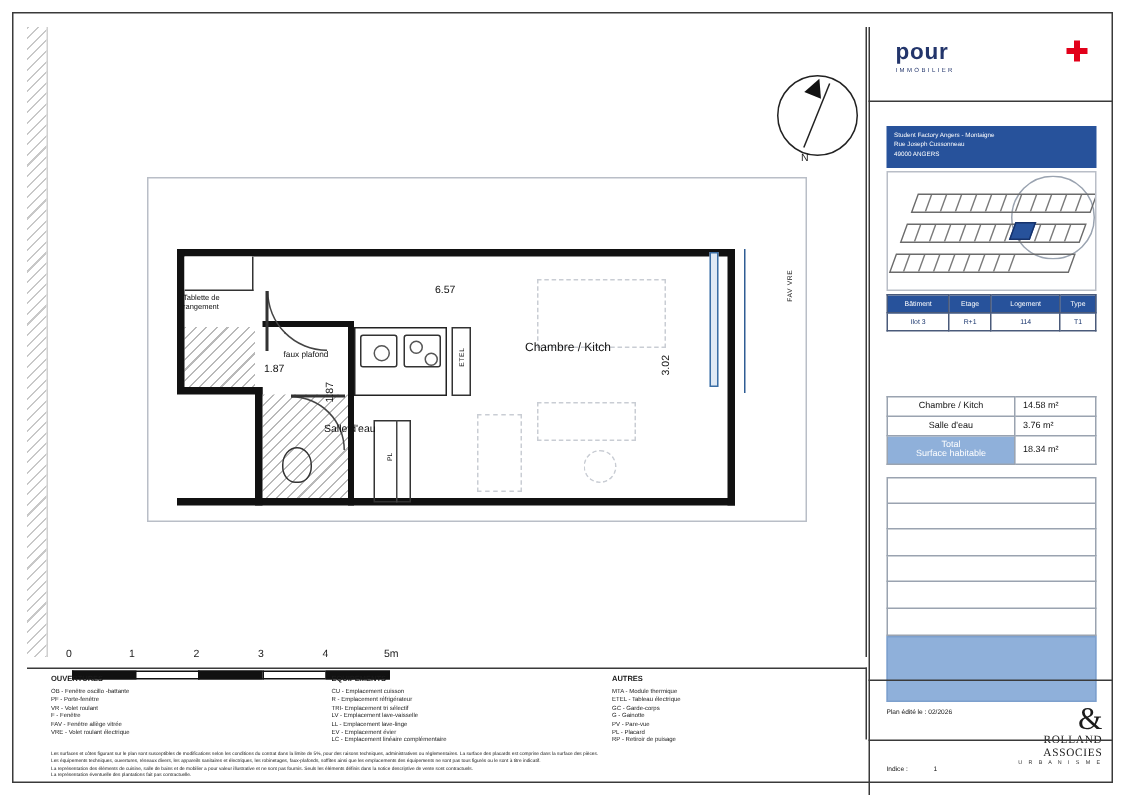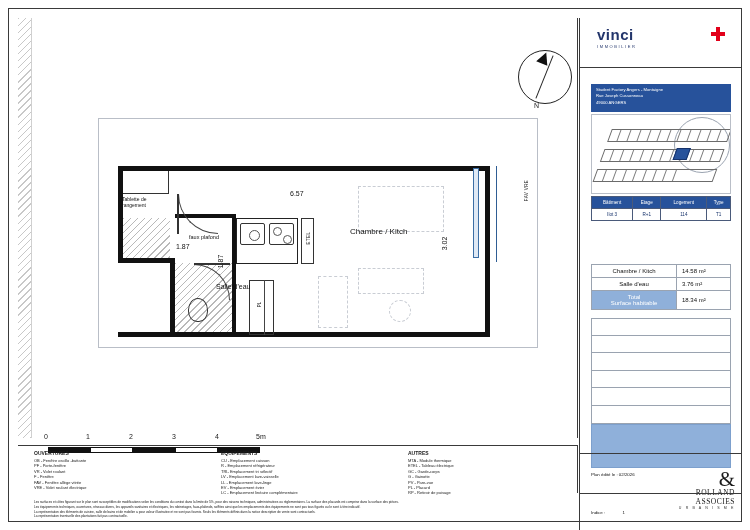--- a/index.html
+++ b/index.html
@@ -408,21 +408,21 @@
     <div class="disclaimer">
       <div>Les surfaces et côtes figurant sur le plan sont susceptibles de modifications selon les conditions du contrat dans la limite de 5%, pour des raisons techniques, administratives ou réglementaires. La surface des placards est comprise dans la surface des pièces.</div>
       <div>Les équipements techniques, ouvertures, réseaux divers, les appareils sanitaires et électriques, les robinetages, faux-plafonds, soffites ainsi que les emplacements des équipements ne sont pas tous figurés ou le sont à titre indicatif.</div>
       <div>La représentation des éléments de cuisine, salle de bains et de mobilier a pour valeur illustrative et ne sont pas fournis. Seuls les éléments définis dans la notice descriptive de vente sont contractuels.</div>
       <div>La représentation éventuelle des plantations fait pas contractuelle.</div>
     </div>
 
     <div class="rightcol">
 
       <div class="vinci">
-        <div class="txt">vinci</div>
+        <div class="txt">pour</div>
         <div class="sub">IMMOBILIER</div>
         <div class="cross"></div>
       </div>
 
       <div class="addr">
         <div>Student Factory Angers - Montaigne</div>
         <div>Rue Joseph Cussonneau</div>
         <div>49000 ANGERS</div>
       </div>
 

